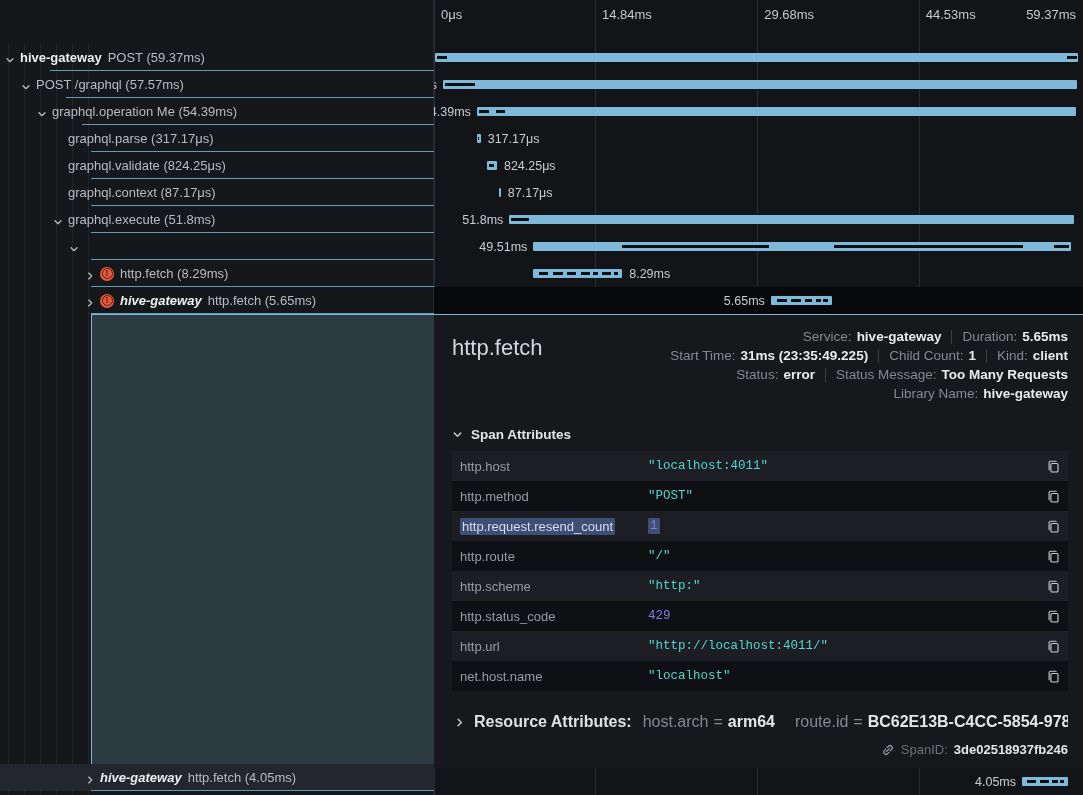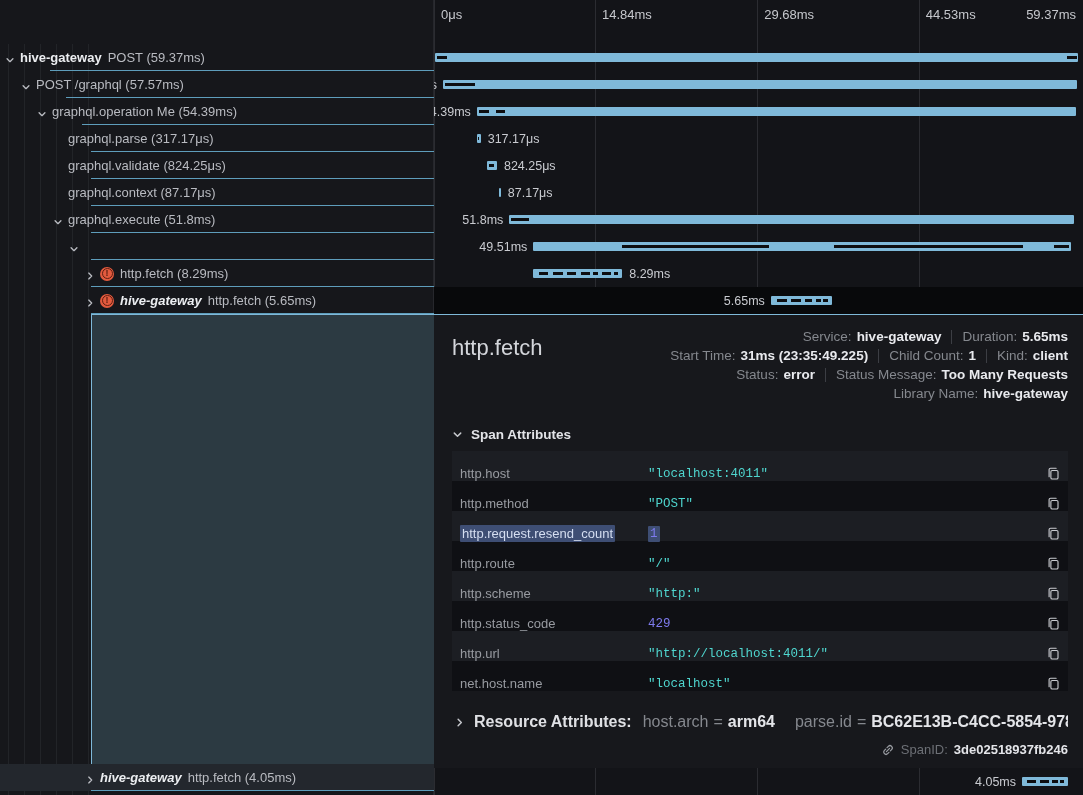--- a/index.html
+++ b/index.html
@@ -50,21 +50,21 @@
   .detail-title { font-size:22px; font-weight:400; color:#d4d6db; padding-top:6px; }
   .meta { margin-left:auto; display:flex; flex-direction:column; gap:4px; }
   .meta-line { display:flex; justify-content:flex-end; align-items:center; font-size:13.5px; }
   .meta-line .lbl { color:#85888e; margin-right:5px; white-space:nowrap; }
   .meta-line .val { color:#e9eaee; font-weight:700; white-space:nowrap; }
   .vdiv { width:1px; height:14px; background:#3c3e44; margin:0 10px; }
 
   .attr-sec-head { display:flex; align-items:center; gap:8px; margin-top:26px; margin-bottom:9px; color:#e3e4e8; font-size:13.5px; font-weight:700; cursor:pointer; }
   .attr-sec-head svg { color:#c6c8cd; }
   .attr-table { width:100%; }
-  .attr-row { display:flex; align-items:flex-end; height:30px; font-size:13px; }
+  .attr-row { display:flex; align-items:center; height:30px; font-size:13px; }
   .attr-row.odd { background:#1c1e23; }
   .attr-row.even { background:#0f1014; }
   .attr-key { width:196px; padding-left:8px; color:#989ba1; white-space:nowrap; }
   .attr-key .selbox { background:#3e4e74; color:#d5def1; padding:1px 2px; border-radius:1px; }
   .attr-val { flex:1; font-family:"Liberation Mono", monospace; font-size:12.5px; white-space:nowrap; }
   .attr-val.string { color:#4fd6cf; }
   .attr-val.number { color:#7e7bee; }
   .attr-val .selbox { background:#3e4e74; padding:1px 2px; border-radius:1px; }
   .copy-btn { width:30px; display:flex; justify-content:center; color:#c9cbd0; cursor:pointer; }
 
@@ -391,21 +391,21 @@
         <span class="rchev">
           <svg viewBox="0 0 12 12" width="11" height="11">
               <path d="M4.5 2.5L8 6l-3.5 3.5" fill="none" stroke="currentColor" stroke-width="1.6" stroke-linecap="round" stroke-linejoin="round"></path>
             </svg>
         </span>
         <span class="rtitle">Resource Attributes:</span>
       <span class="rkey">host.arch</span>
           <span class="req">=</span>
           <span class="rval">arm64</span>
           <span class="vdiv"></span>
-          <span class="rkey">parse.id</span>
+          <span class="rkey">route.id</span>
           <span class="req">=</span>
           <span class="rval">BC62E13B-C4CC-5854-9788-2568...</span>
         </div>
       <div class="spanid-line">
         <svg viewBox="0 0 16 16" width="14" height="14">
             <path d="M6.2 9.8l3.6-3.6M5.4 7L3.9 8.5a2.6 2.6 0 003.7 3.7L9.1 10.7M10.6 9l1.5-1.5a2.6 2.6 0 00-3.7-3.7L6.9 5.3" fill="none" stroke="currentColor" stroke-width="1.4" stroke-linecap="round"></path>
           </svg>
         <span class="spanid-lbl">SpanID:</span>
         <span class="spanid-val">3de02518937fb246</span>
       </div>

